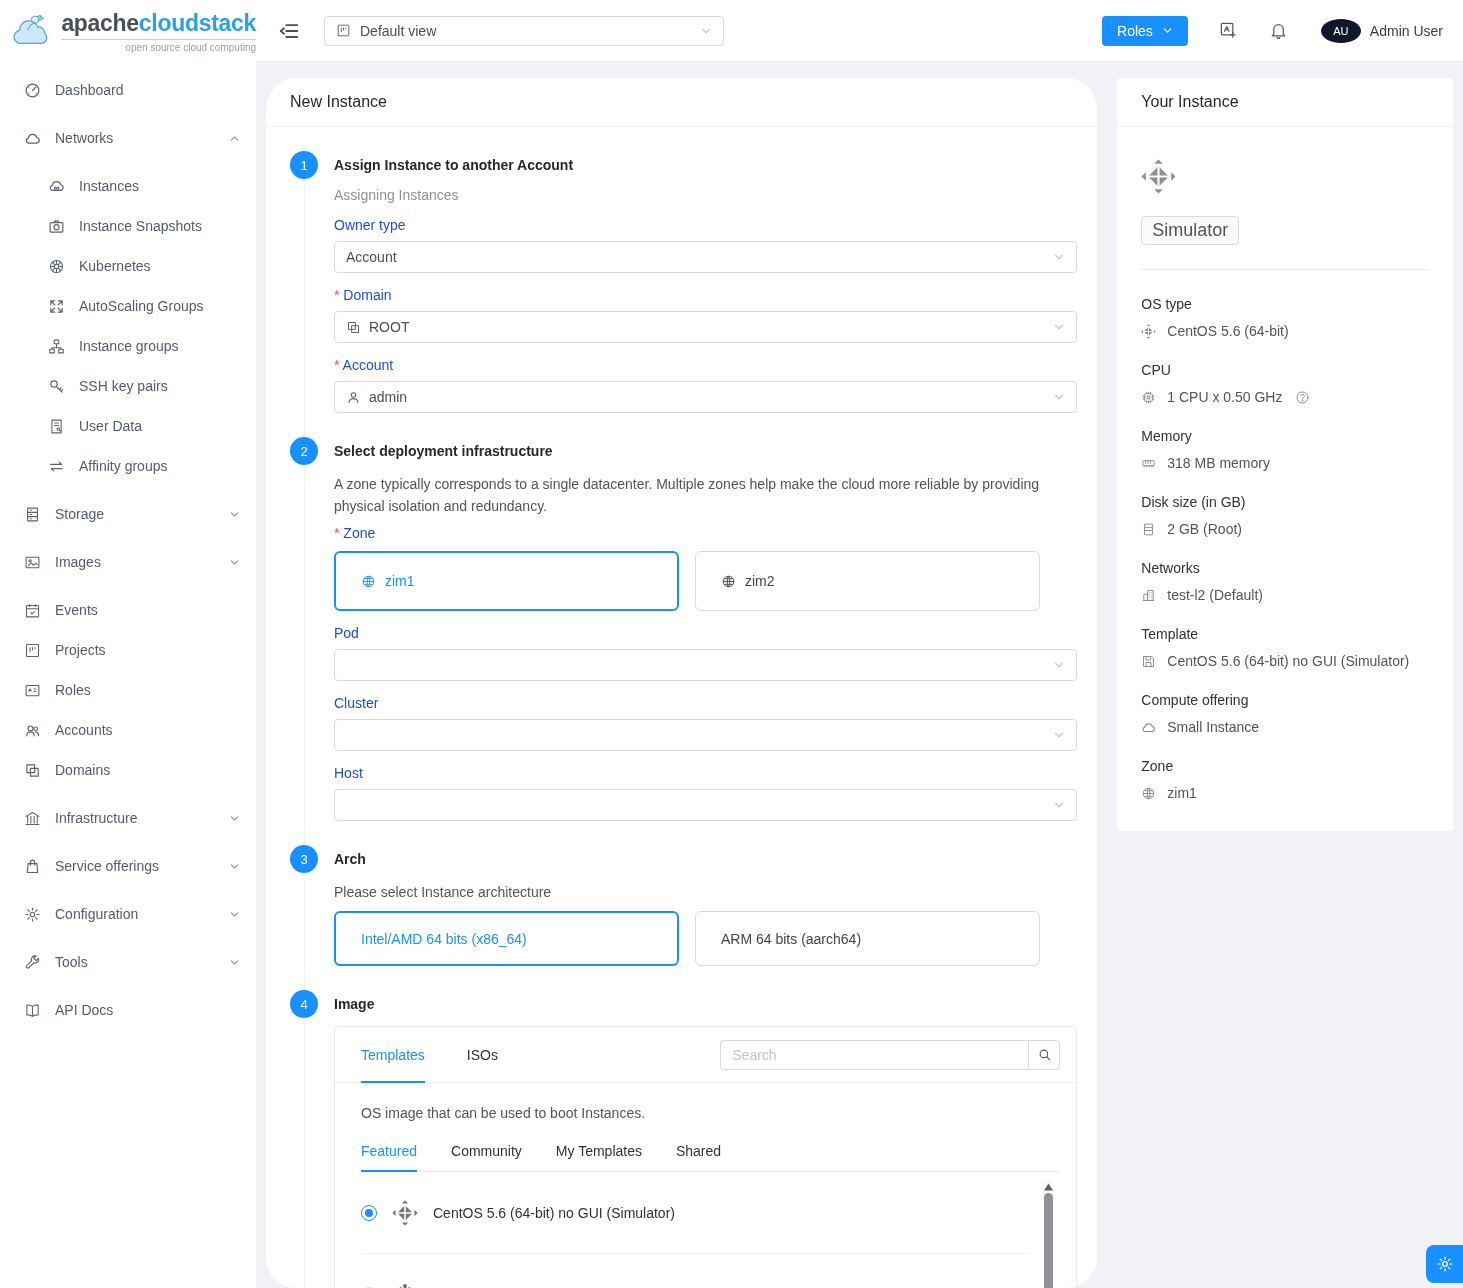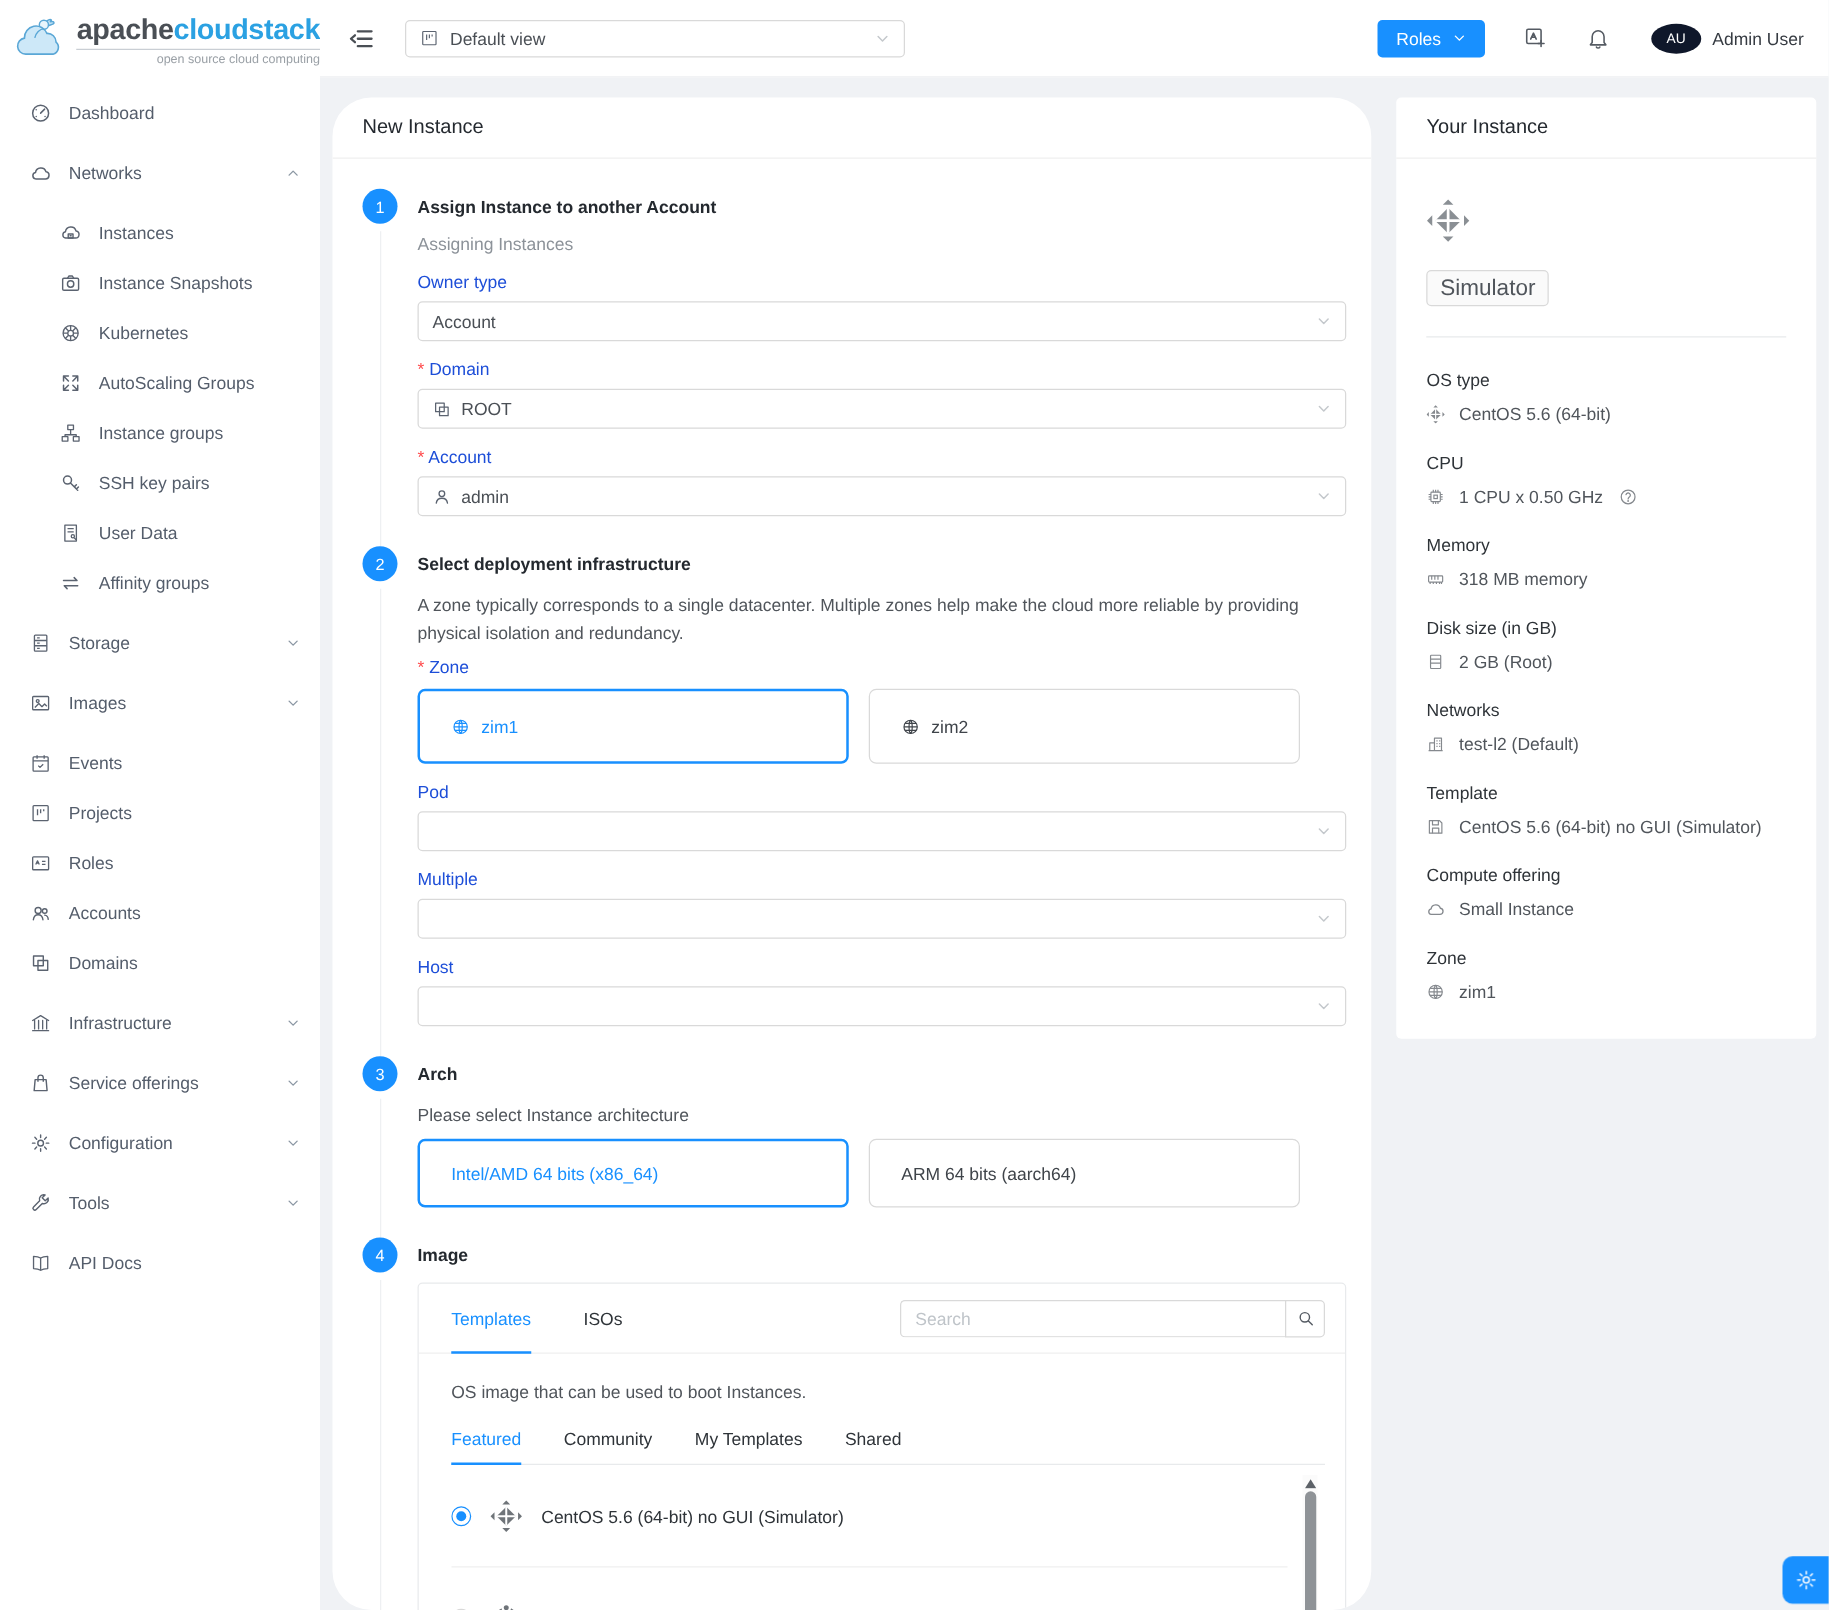--- a/index.html
+++ b/index.html
@@ -657,21 +657,21 @@
                     </svg>
                   <span>zim2</span>
                 </div>
               </div>
               <div class="form-label">Pod</div>
               <div class="select">
                 <svg class="sfx">
                     <use href="#i-chevdown"></use>
                   </svg>
               </div>
-              <div class="form-label">Multiple</div>
+              <div class="form-label">Cluster</div>
               <div class="select">
                 <svg class="sfx">
                     <use href="#i-chevdown"></use>
                   </svg>
               </div>
               <div class="form-label">Host</div>
               <div class="select">
                 <svg class="sfx">
                     <use href="#i-chevdown"></use>
                   </svg>

